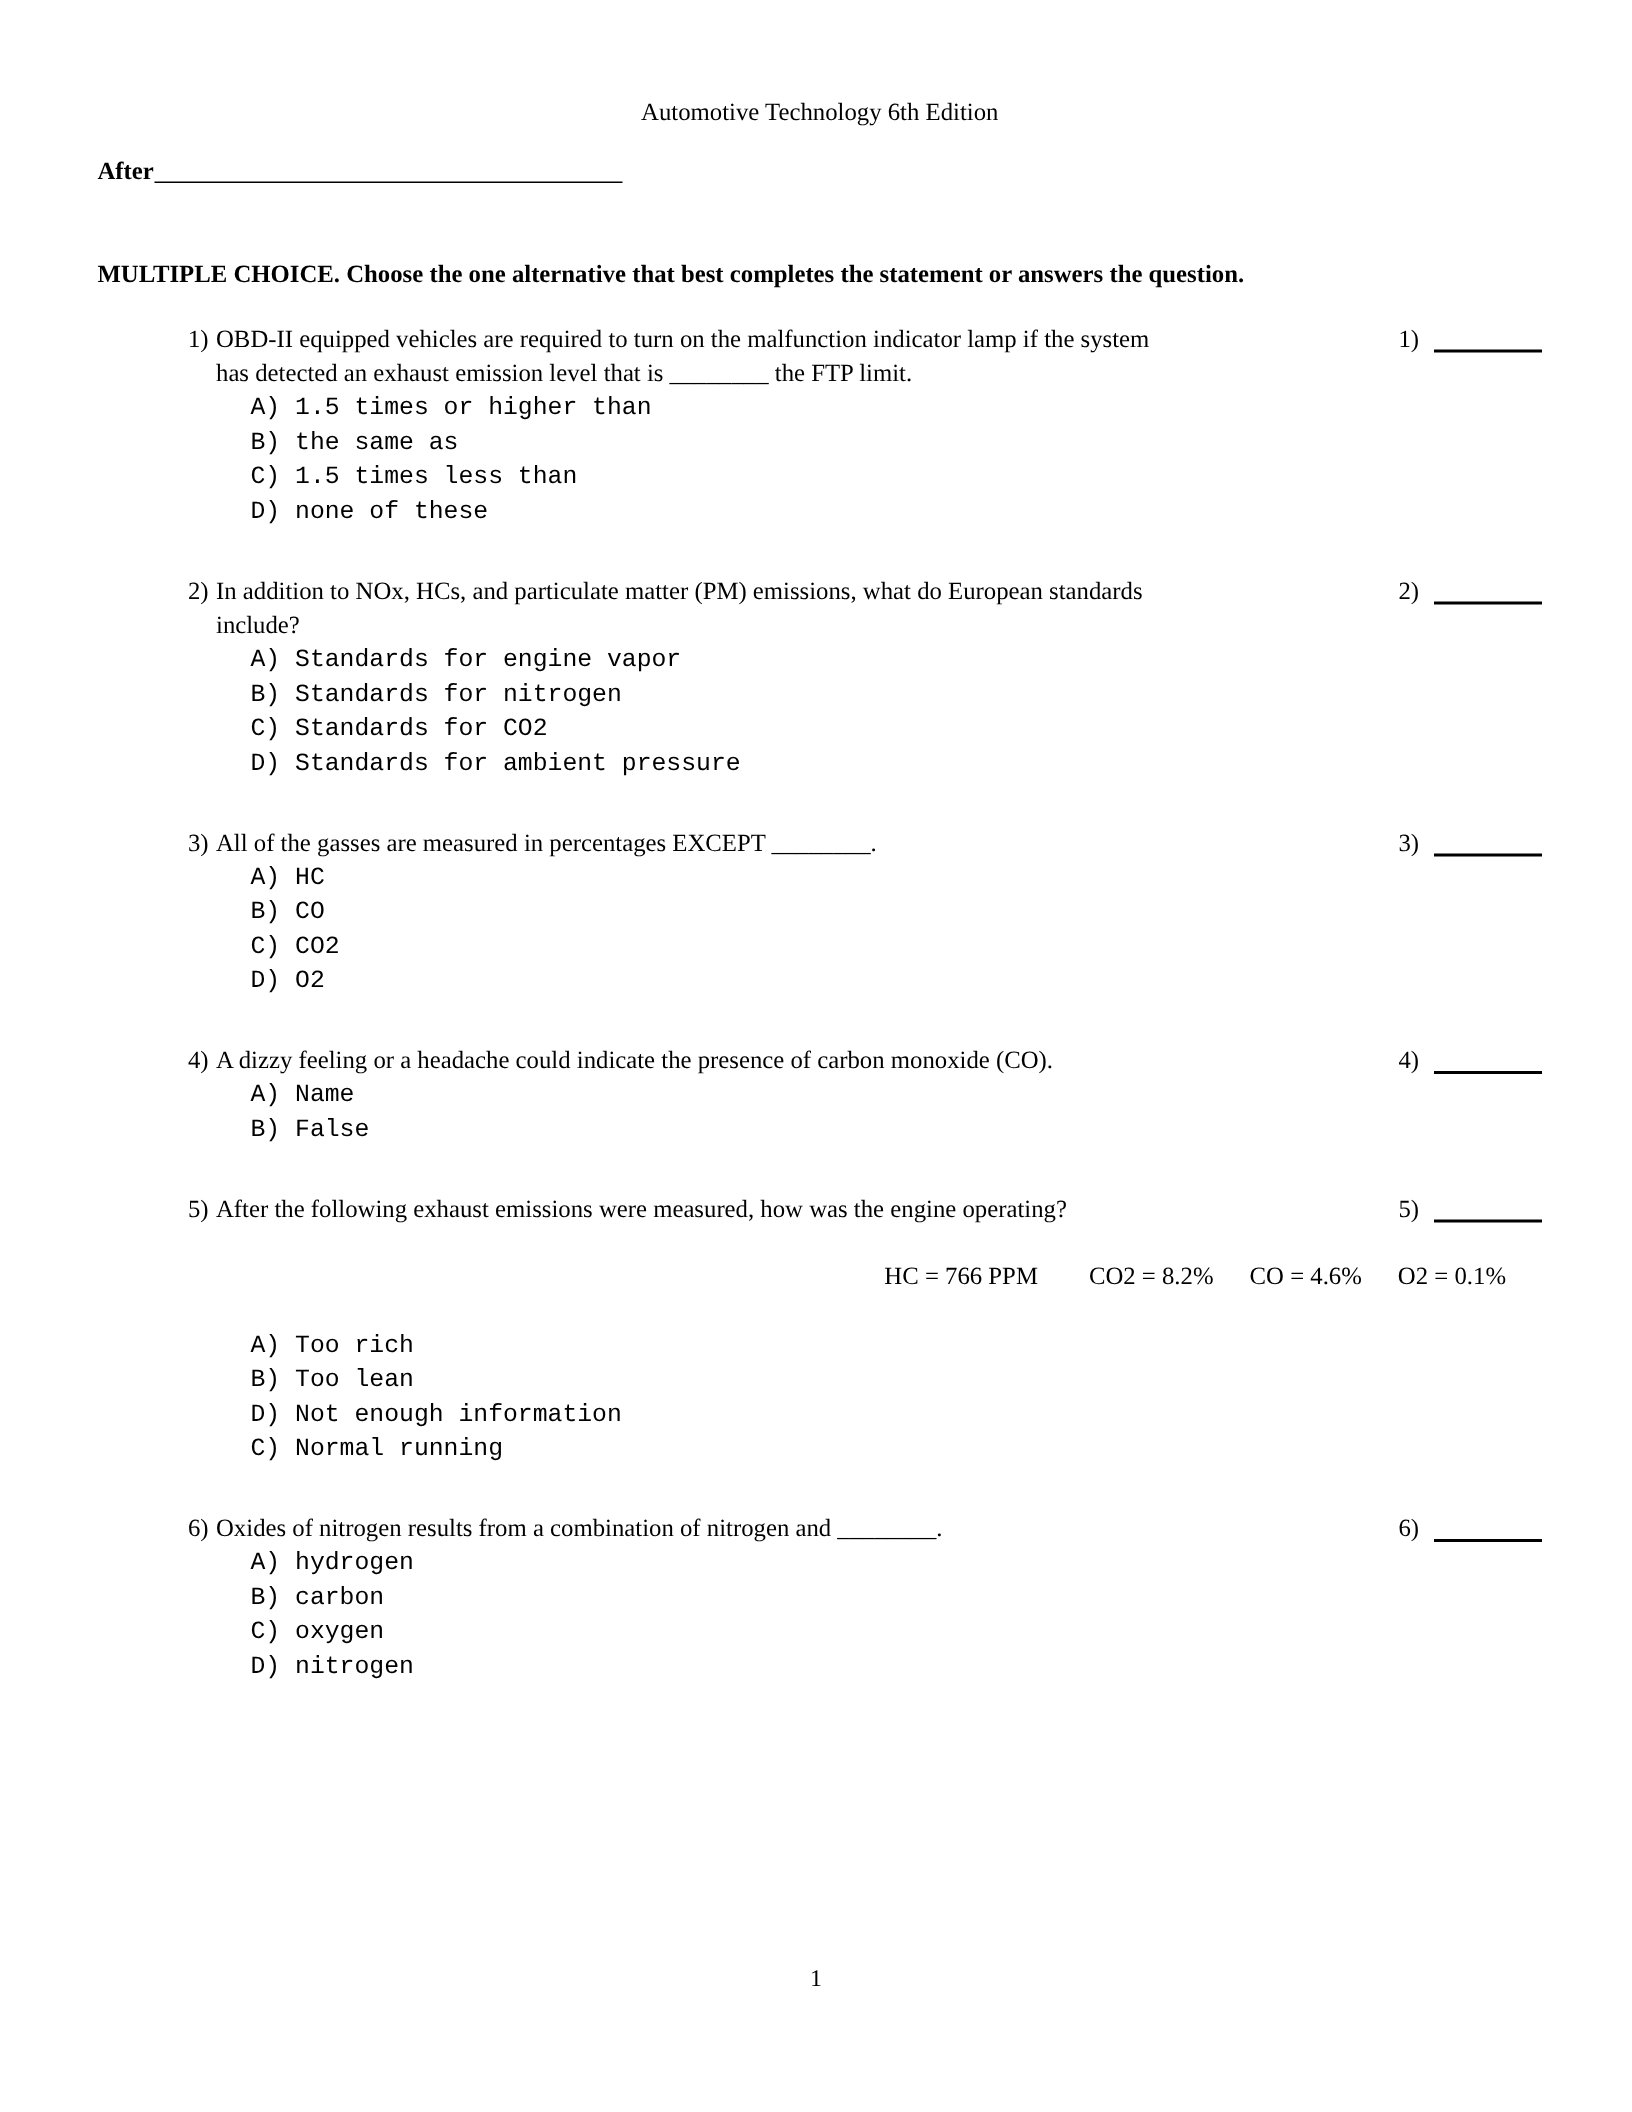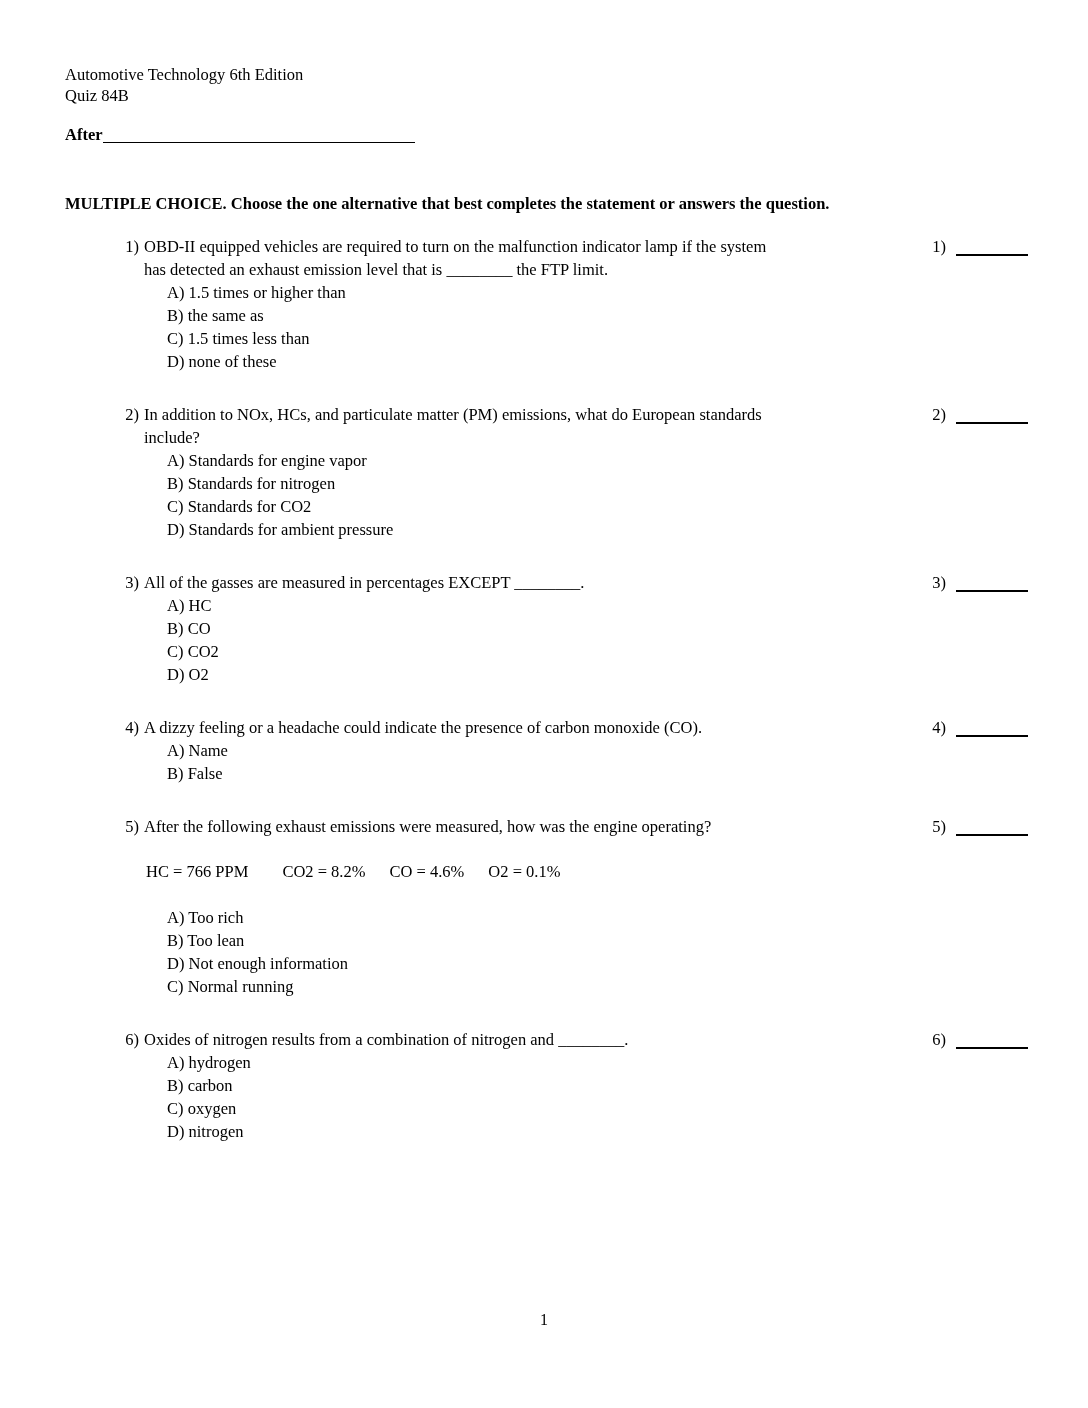--- a/index.html
+++ b/index.html
@@ -11,21 +11,21 @@
   }
   .page {
     position: relative;
     width: 1088px; height: 1408px;
     padding: 64px 60px 0 65px;
     font-size: 16.5px;
     line-height: 23px;
     background: #ffffff;
     overflow: hidden;
   }
-  .doc-header { line-height: 21px; }
+  .doc-header { line-height: 21px; text-align: center; }
   .name-row { margin-top: 17px; }
   .name-label { font-weight: bold; }
   .name-line {
     display: inline-block;
     width: 312px;
     border-bottom: 1.5px solid #000;
     vertical-align: -3px;
   }
   .instructions { margin-top: 46px; font-weight: bold; }
   .questions { margin-top: 20px; }
@@ -38,23 +38,23 @@
   .q-num {
     position: absolute;
     left: 0; top: 0;
     width: 74px;
     text-align: right;
   }
   .q-text {
     max-width: 740px;
     white-space: pre-wrap;
   }
-  .options { margin-left: 23px; }
+  .options { margin-left: 23px; font-family: Liberation Mono, monospace; }
   .option { line-height: 23px; }
-  .measurements { margin: 22px 0 23px 2px; }
+  .measurements { margin: 22px 0 23px 2px; text-align: right; }
   .measurements .measurement { margin-right: 24px; }
   .measurements .measurement:first-child { margin-right: 34px; }
   .answer {
     position: absolute;
     right: 0; top: 0;
     white-space: nowrap;
   }
   .ab-line {
     display: inline-block;
     width: 72px;
@@ -70,21 +70,20 @@
     font-size: 16px;
   }
 </style>
 </head>
 <body>
 
 <div class="page">
 
   <div class="doc-header">
     <div>Automotive Technology 6th Edition</div>
-    <div>Quiz 84B</div>
   </div>
 
   <div class="name-row">
     <span class="name-label">After</span><span class="name-line"></span>
   </div>
 
   <div class="instructions">MULTIPLE CHOICE.  Choose the one alternative that best completes the statement or answers the question.</div>
 
   <div class="questions">
 

